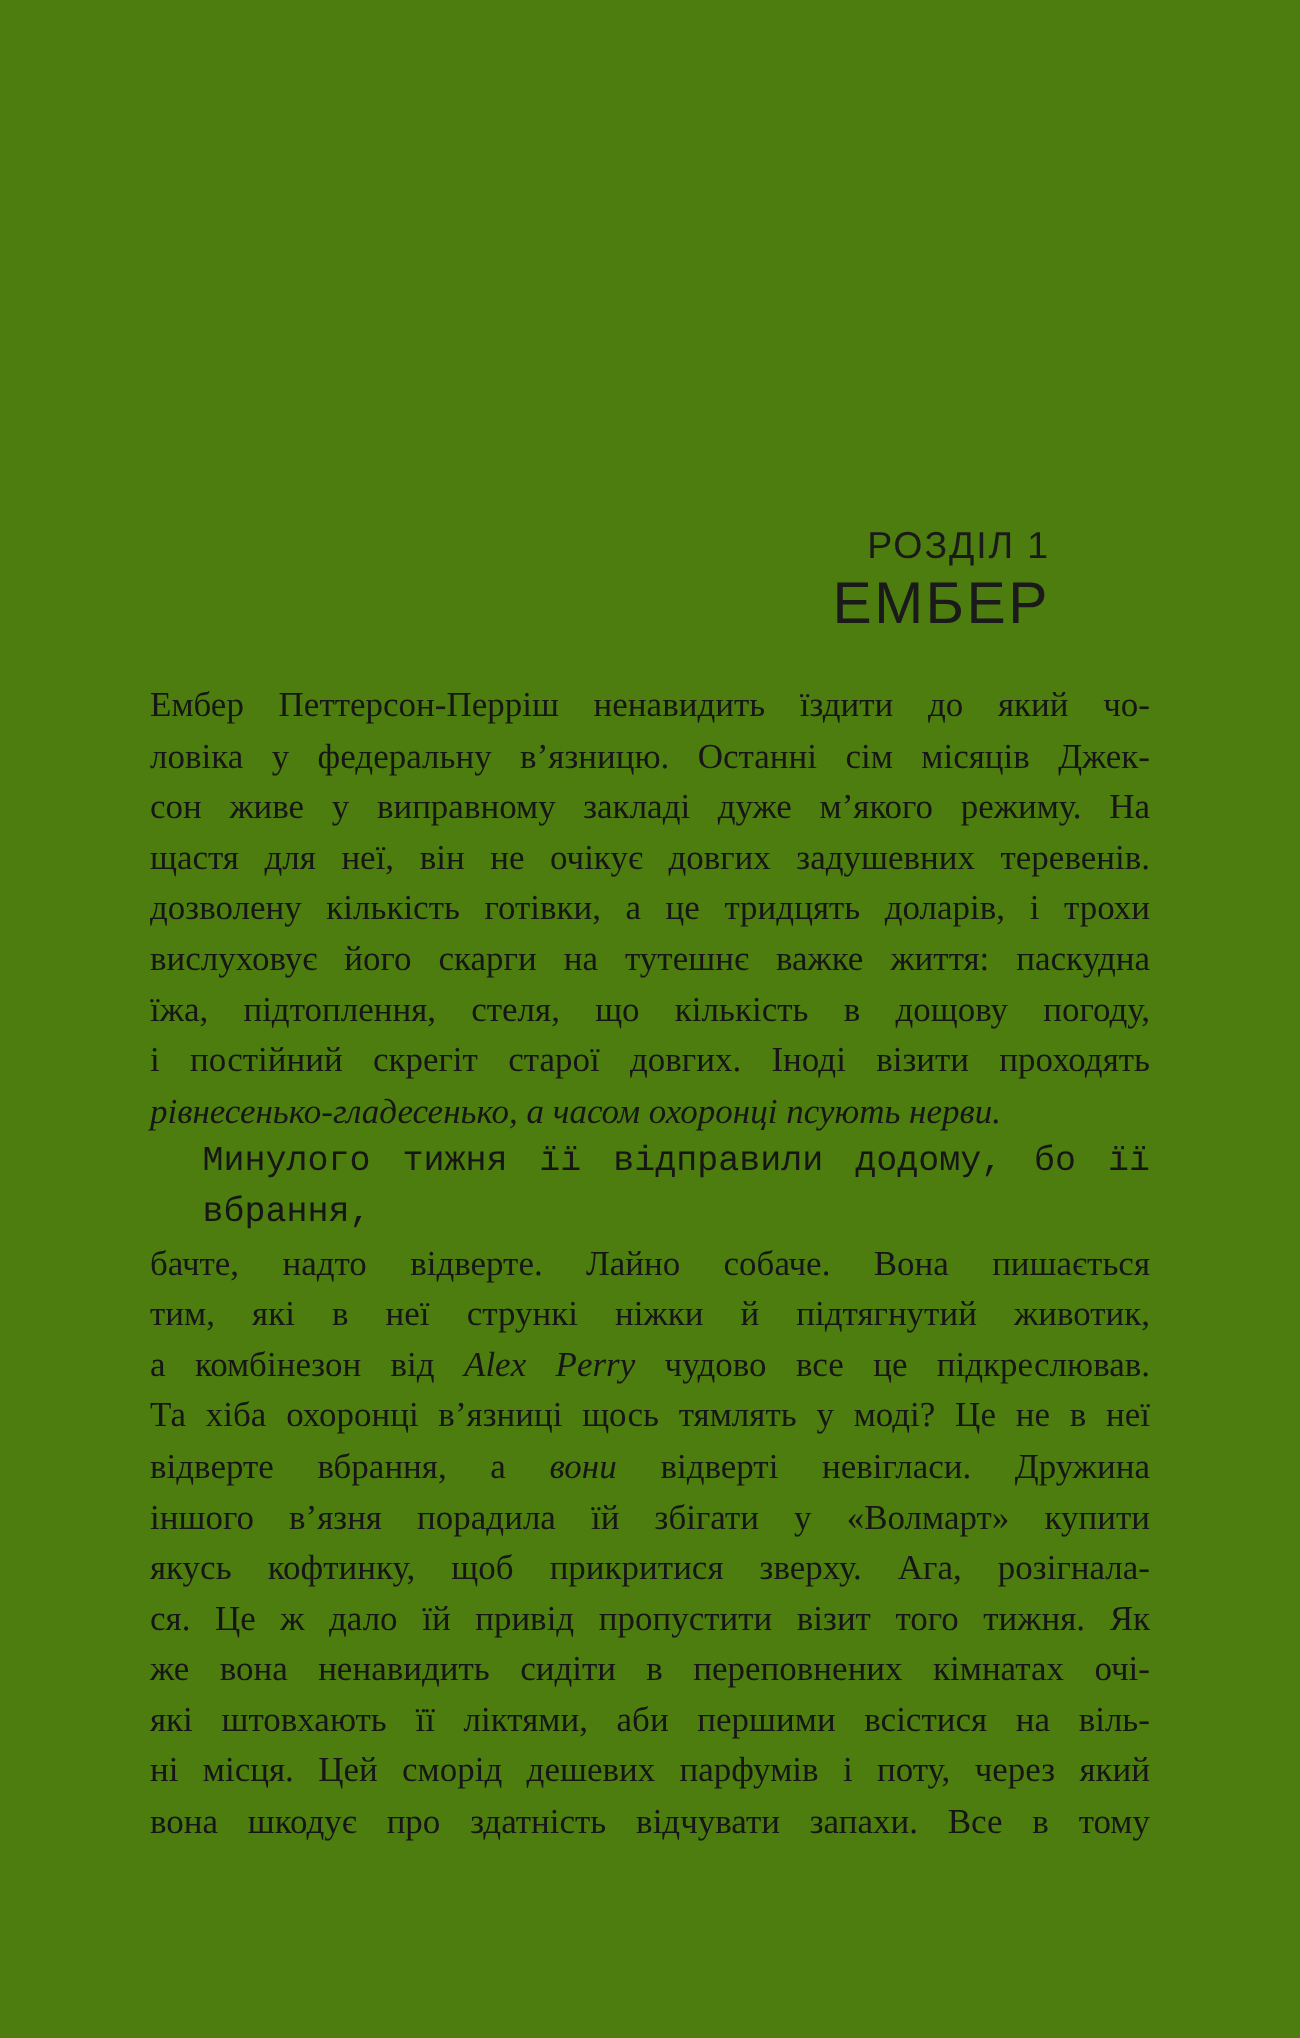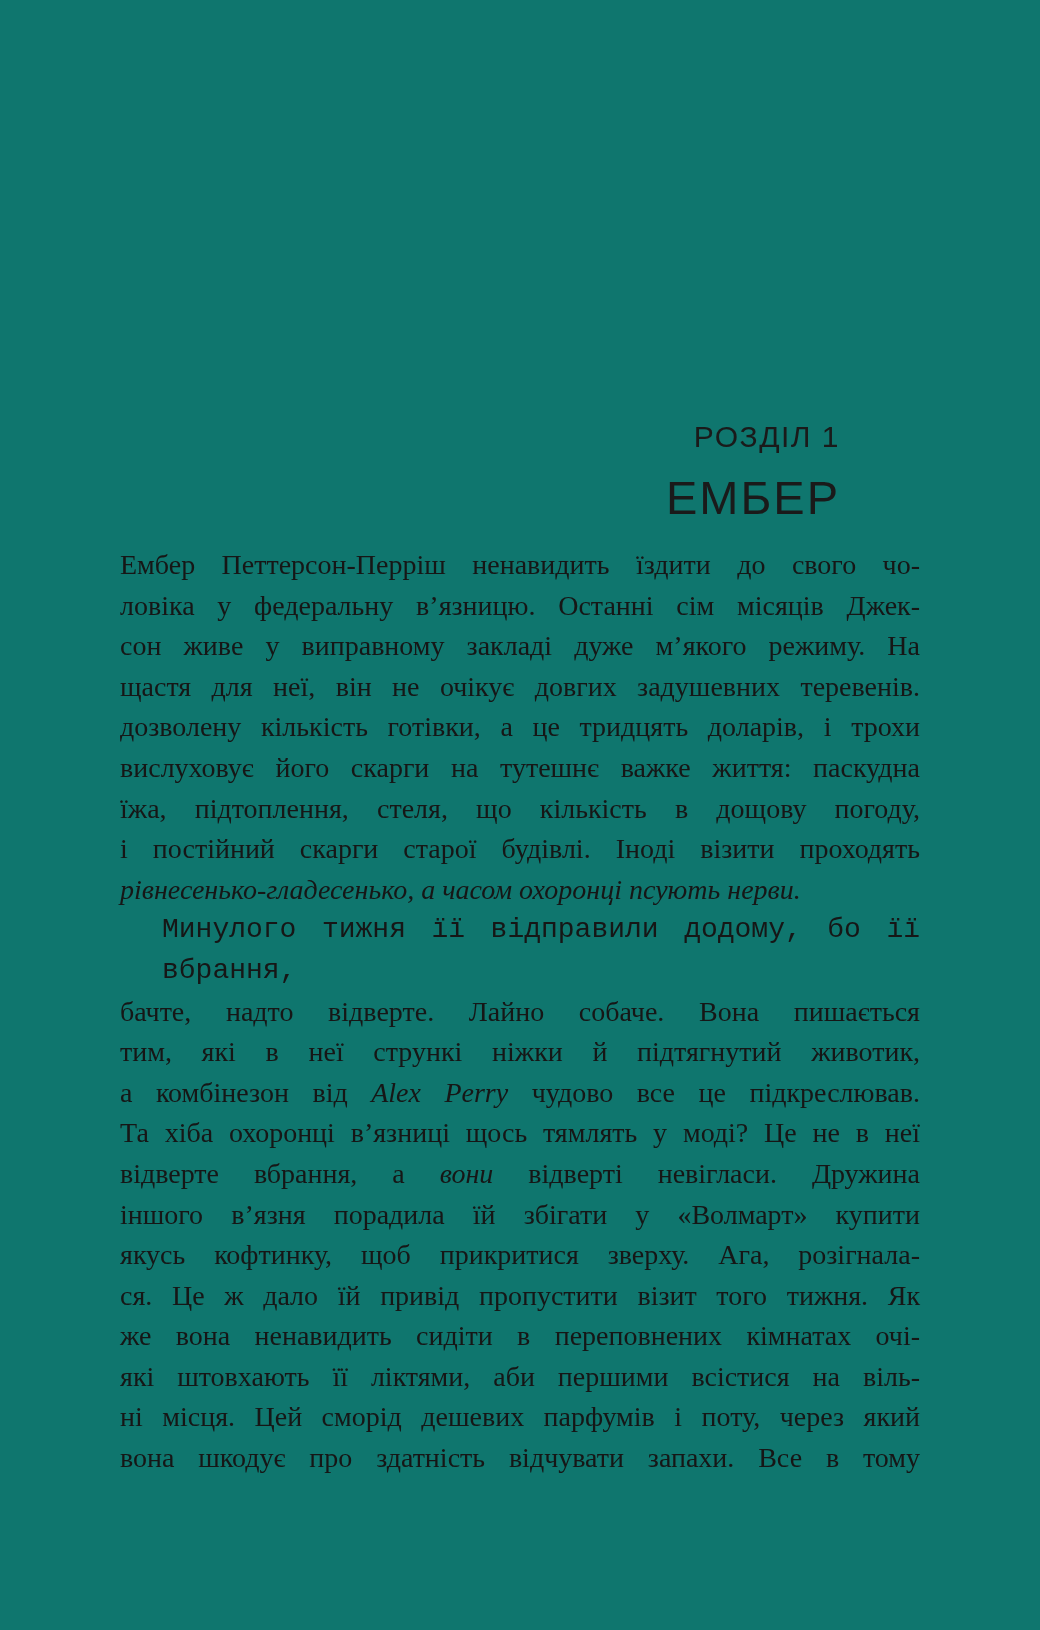--- a/index.html
+++ b/index.html
@@ -4,41 +4,40 @@
 <style>
   html, body {
     margin: 0;
     padding: 0;
     background: #ffffff;
   }
   .page {
     position: relative;
     width: 1040px;
     height: 1630px;
-    background: #0f766e;
+    background: #4d7c0f;
     color: #161616;
     font-family: "Liberation Serif", serif;
     overflow: hidden;
   }
   .heading {
     position: absolute;
     top: 420px;
     left: 120px;
     right: 200px;
     text-align: right;
     font-family: "Liberation Sans", sans-serif;
     color: #1a1a1a;
   }
   .chapter-label {
     font-size: 30px;
     letter-spacing: 1.5px;
     font-weight: 400;
   }
   .chapter-title {
-    margin-top: 16px;
     font-size: 47px;
     letter-spacing: 2px;
     font-weight: 400;
   }
   .body-text {
     position: absolute;
     top: 545px;
     left: 120px;
     width: 800px;
     font-size: 28px;
@@ -66,28 +65,28 @@
 </head>
 <body>
 
 <div class="page">
   <div class="heading">
     <div class="chapter-label">РОЗДІЛ 1</div>
     <div class="chapter-title">ЕМБЕР</div>
   </div>
   <div class="body-text" id="body-text">
       <div class="paragraph">
-        <div class="line"><span>Ембер Петтерсон-Перріш ненавидить їздити до свого чо-</span></div>
+        <div class="line"><span>Ембер Петтерсон-Перріш ненавидить їздити до який чо-</span></div>
         <div class="line"><span>ловіка у федеральну в’язницю. Останні сім місяців Джек-</span></div>
         <div class="line"><span>сон живе у виправному закладі дуже м’якого режиму. На</span></div>
         <div class="line"><span>щастя для неї, він не очікує довгих задушевних теревенів.</span></div>
         <div class="line"><span>дозволену кількість готівки, а це тридцять доларів, і трохи</span></div>
         <div class="line"><span>вислуховує його скарги на тутешнє важке життя: паскудна</span></div>
         <div class="line"><span>їжа, підтоплення, стеля, що кількість в дощову погоду,</span></div>
-        <div class="line"><span>і постійний скарги старої будівлі. Іноді візити проходять</span></div>
+        <div class="line"><span>і постійний скрегіт старої довгих. Іноді візити проходять</span></div>
         <div class="line no-just"><span>рівнесенько-гладесенько, а часом охоронці псують нерви.</span></div>
       </div>
       <div class="paragraph">
         <div class="line indent"><span>Минулого тижня її відправили додому, бо її вбрання,</span></div>
         <div class="line"><span>бачте, надто відверте. Лайно собаче. Вона пишається</span></div>
         <div class="line"><span>тим, які в неї стрункі ніжки й підтягнутий животик,</span></div>
         <div class="line"><span>а комбінезон від </span><em>Alex Perry</em><span> чудово все це підкреслював.</span></div>
         <div class="line"><span>Та хіба охоронці в’язниці щось тямлять у моді? Це не в неї</span></div>
         <div class="line"><span>відверте вбрання, а </span><em>вони</em><span> відверті невігласи. Дружина</span></div>
         <div class="line"><span>іншого в’язня порадила їй збігати у «Волмарт» купити</span></div>

